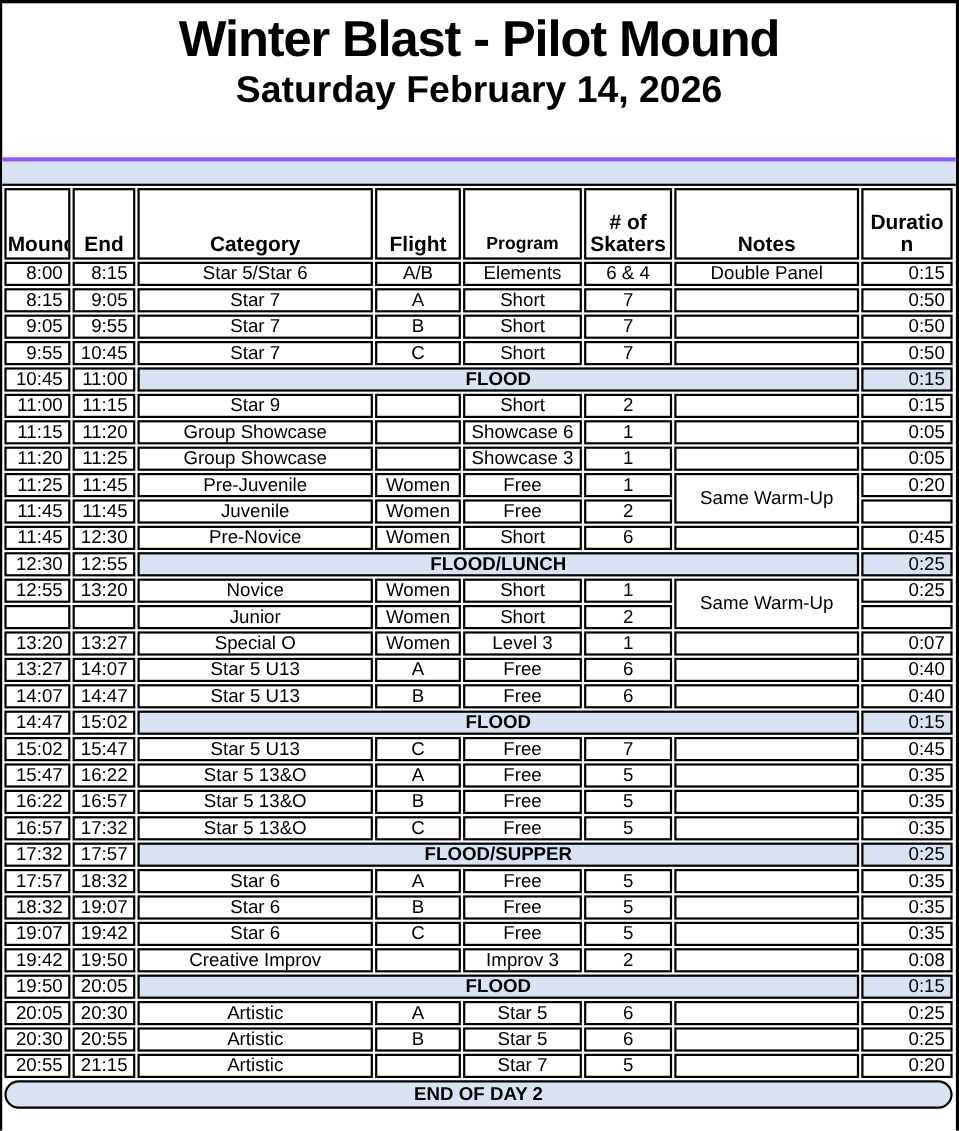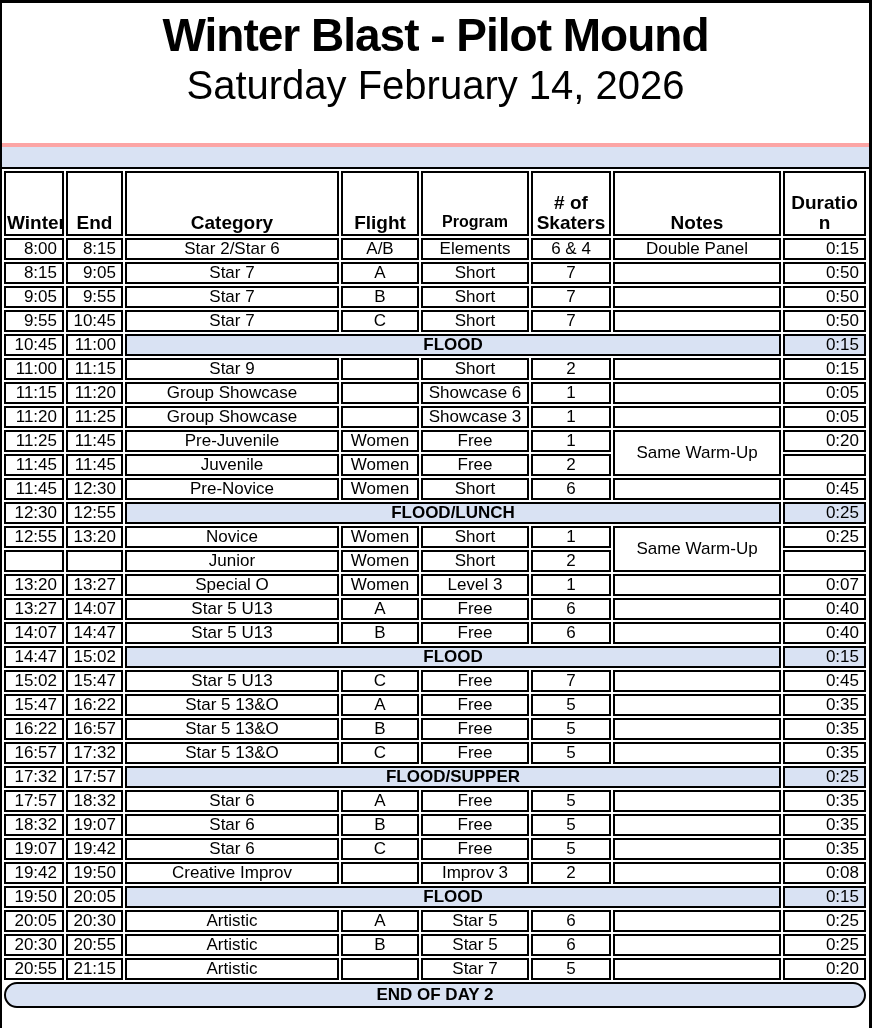--- a/index.html
+++ b/index.html
@@ -3,25 +3,25 @@
 <meta charset="utf-8">
 <style>
   html,body{margin:0;padding:0;background:#fff;}
   body{font-family:"Liberation Sans",sans-serif;color:#000;}
   .page{
     width:872px;height:1028px;box-sizing:border-box;
     border-top:3px solid #000;border-left:2px solid #000;border-right:3px solid #000;
     background:#fff;overflow:hidden;
   }
   .title-block{
-    box-sizing:border-box;height:144px;border-bottom:4px solid #fca5a5;
+    box-sizing:border-box;height:144px;border-bottom:4px solid #8b5cf6;
     text-align:center;padding-top:7px;
   }
   .event-title{font-size:46px;font-weight:bold;line-height:1.12;letter-spacing:-1px;}
-  .event-date{font-size:40px;font-weight:normal;line-height:1.18;}
+  .event-date{font-size:34px;font-weight:bold;line-height:1.18;}
   .schedule-version{font-size:21px;font-weight:bold;line-height:1.3;}
   .band{height:20px;background:#D9E2F3;border-bottom:2px solid #000;}
   table.schedule{
     border-collapse:separate;border-spacing:2px;table-layout:fixed;
     width:866px;
   }
   th,td{
     box-sizing:border-box;border:2px solid #000;background:#fff;overflow:hidden;
   }
   th{
@@ -58,35 +58,35 @@
         <col style="width:57px">
         <col style="width:214px">
         <col style="width:78px">
       <col style="width:108px">
         <col style="width:80px">
         <col style="width:168px">
         <col style="width:83px">
     </colgroup>
     <thead>
       <tr>
-        <th>Winter</th>
+        <th>Mound</th>
         <th>End</th>
         <th>Category</th>
         <th>Flight</th>
         <th class="program-h">Program</th>
         <th># of Skaters</th>
         <th>Notes</th>
         <th class="duration-h">Duration</th>
       </tr>
     </thead>
     <tbody id="schedule-body">
         <tr>
           <td class="time">8:00</td>
           <td class="time">8:15</td>
-          <td class="center">Star 2/Star 6</td>
+          <td class="center">Star 5/Star 6</td>
           <td class="center">A/B</td>
           <td class="center">Elements</td>
           <td class="center">6 &amp; 4</td>
           <td class="center">Double Panel</td>
           <td class="time">0:15</td>
         </tr>
         <tr>
           <td class="time">8:15</td>
           <td class="time">9:05</td>
           <td class="center">Star 7</td>

